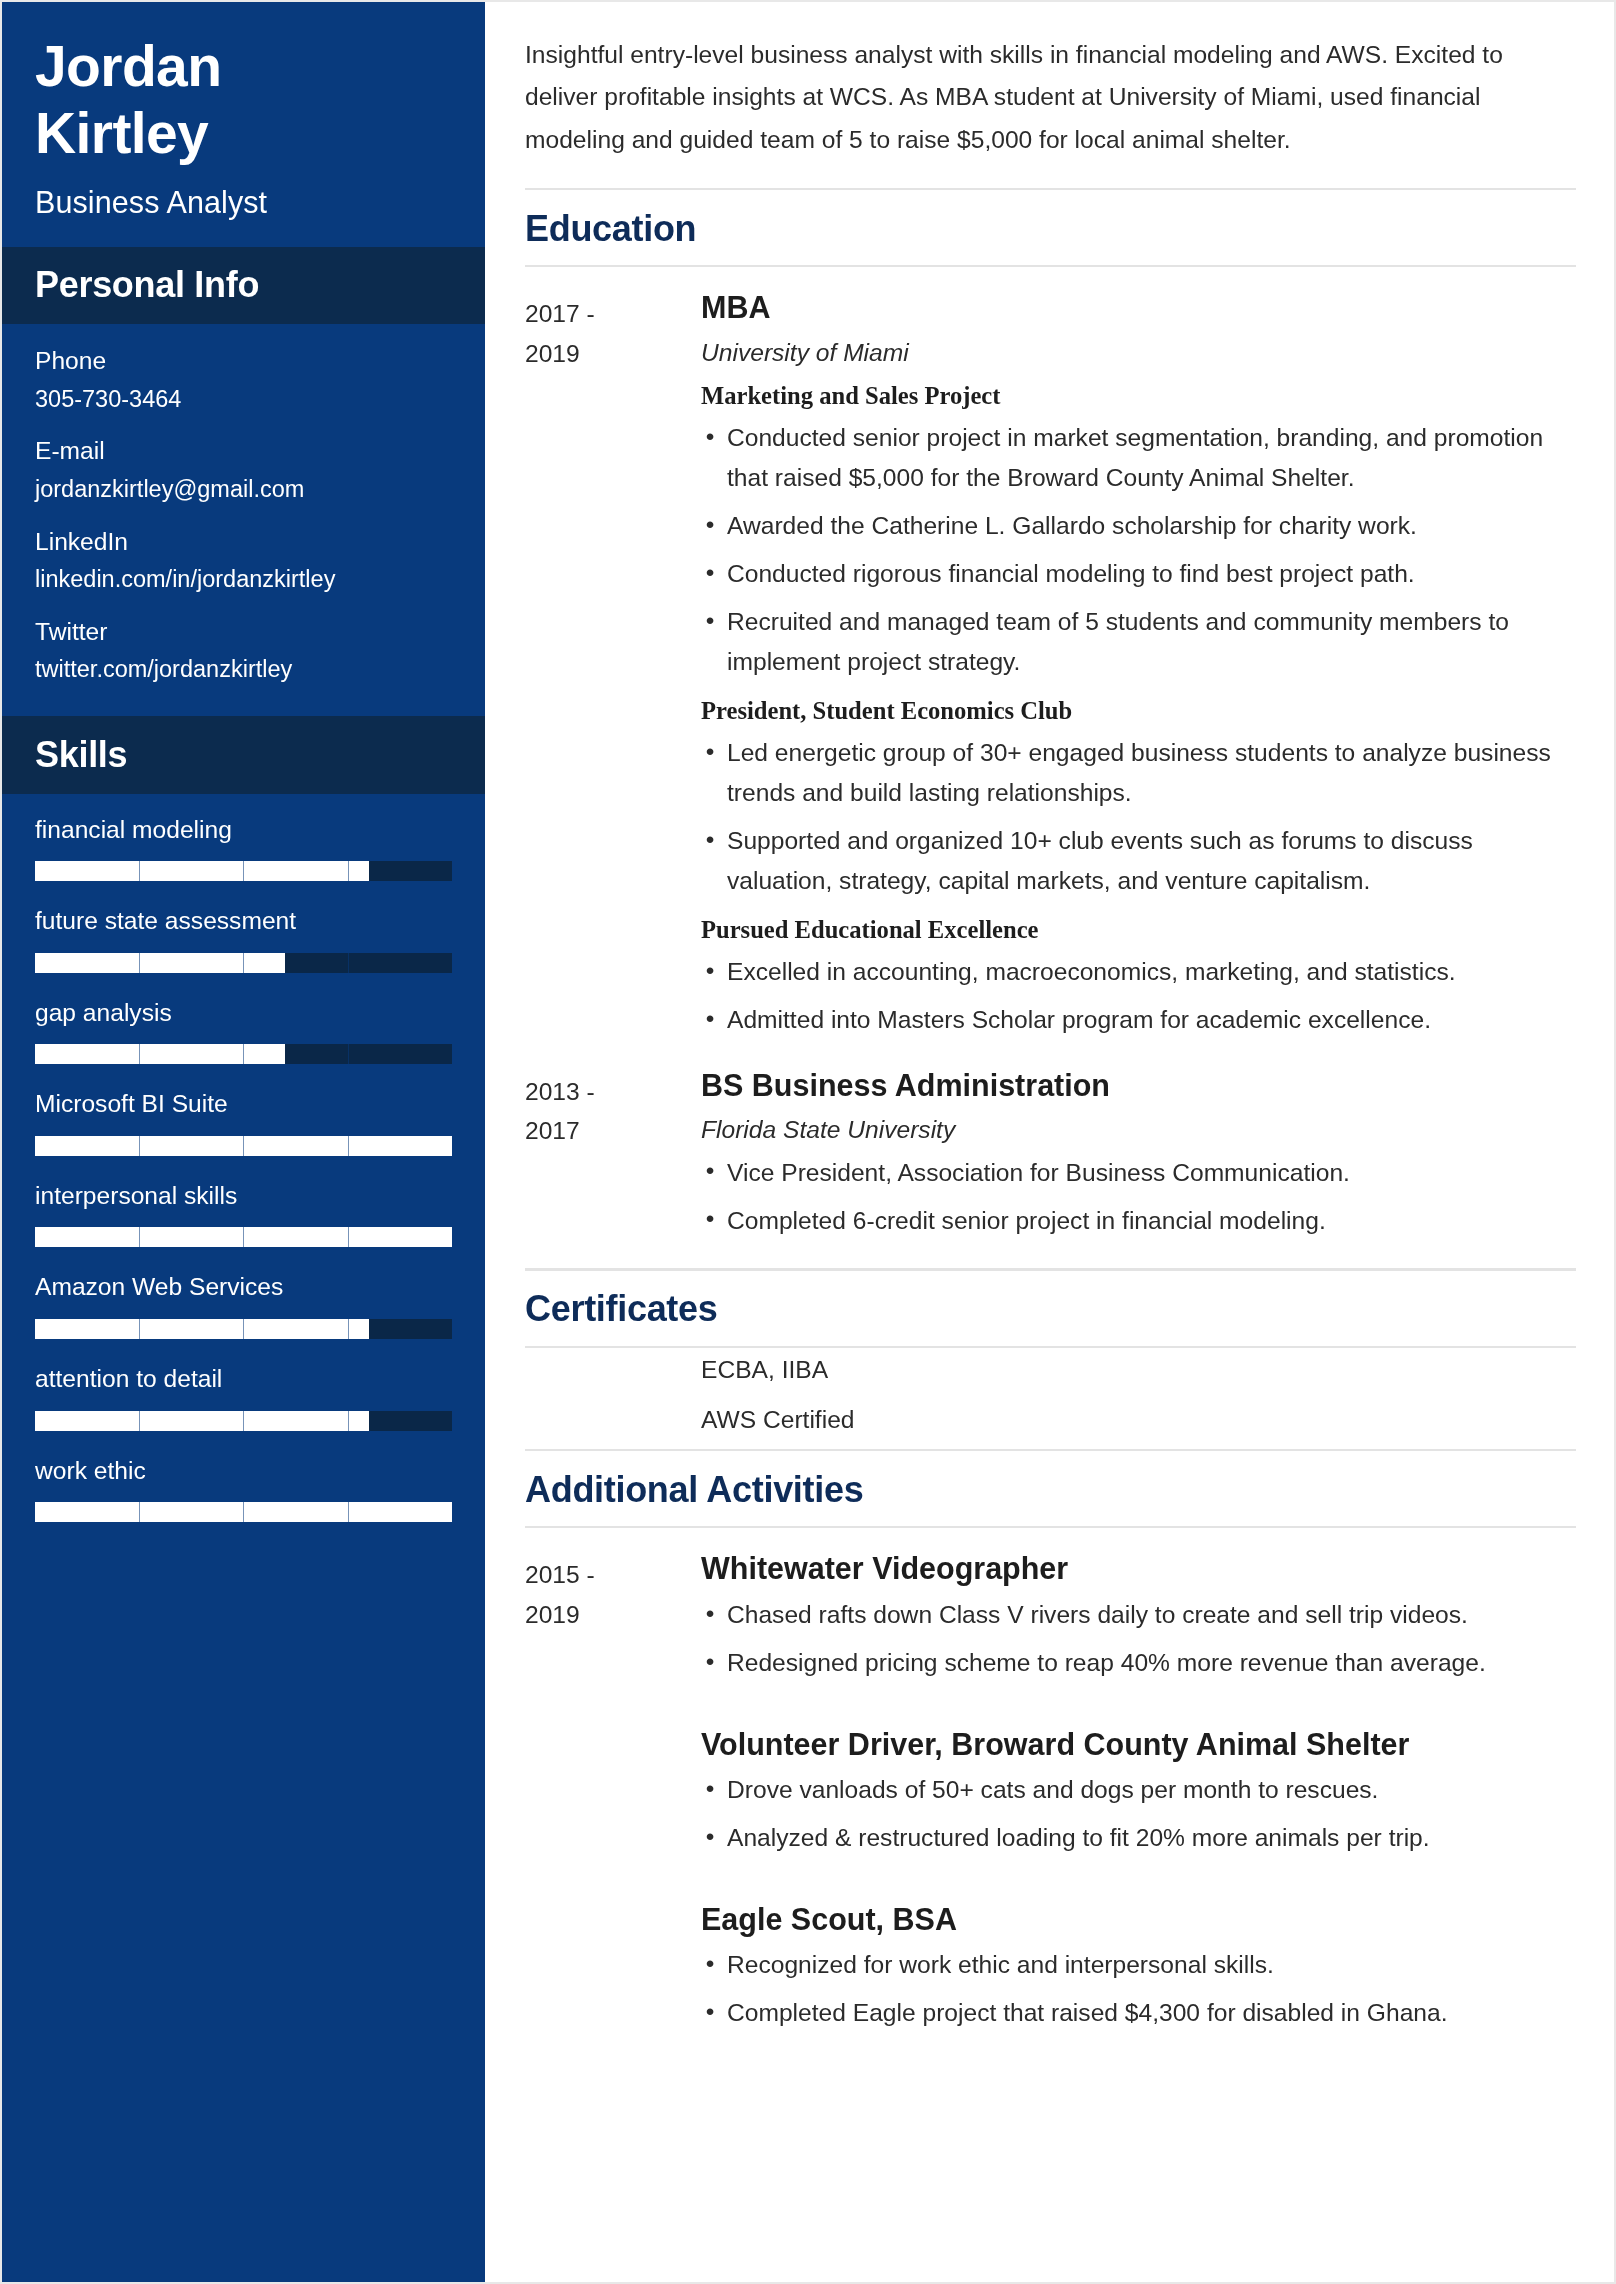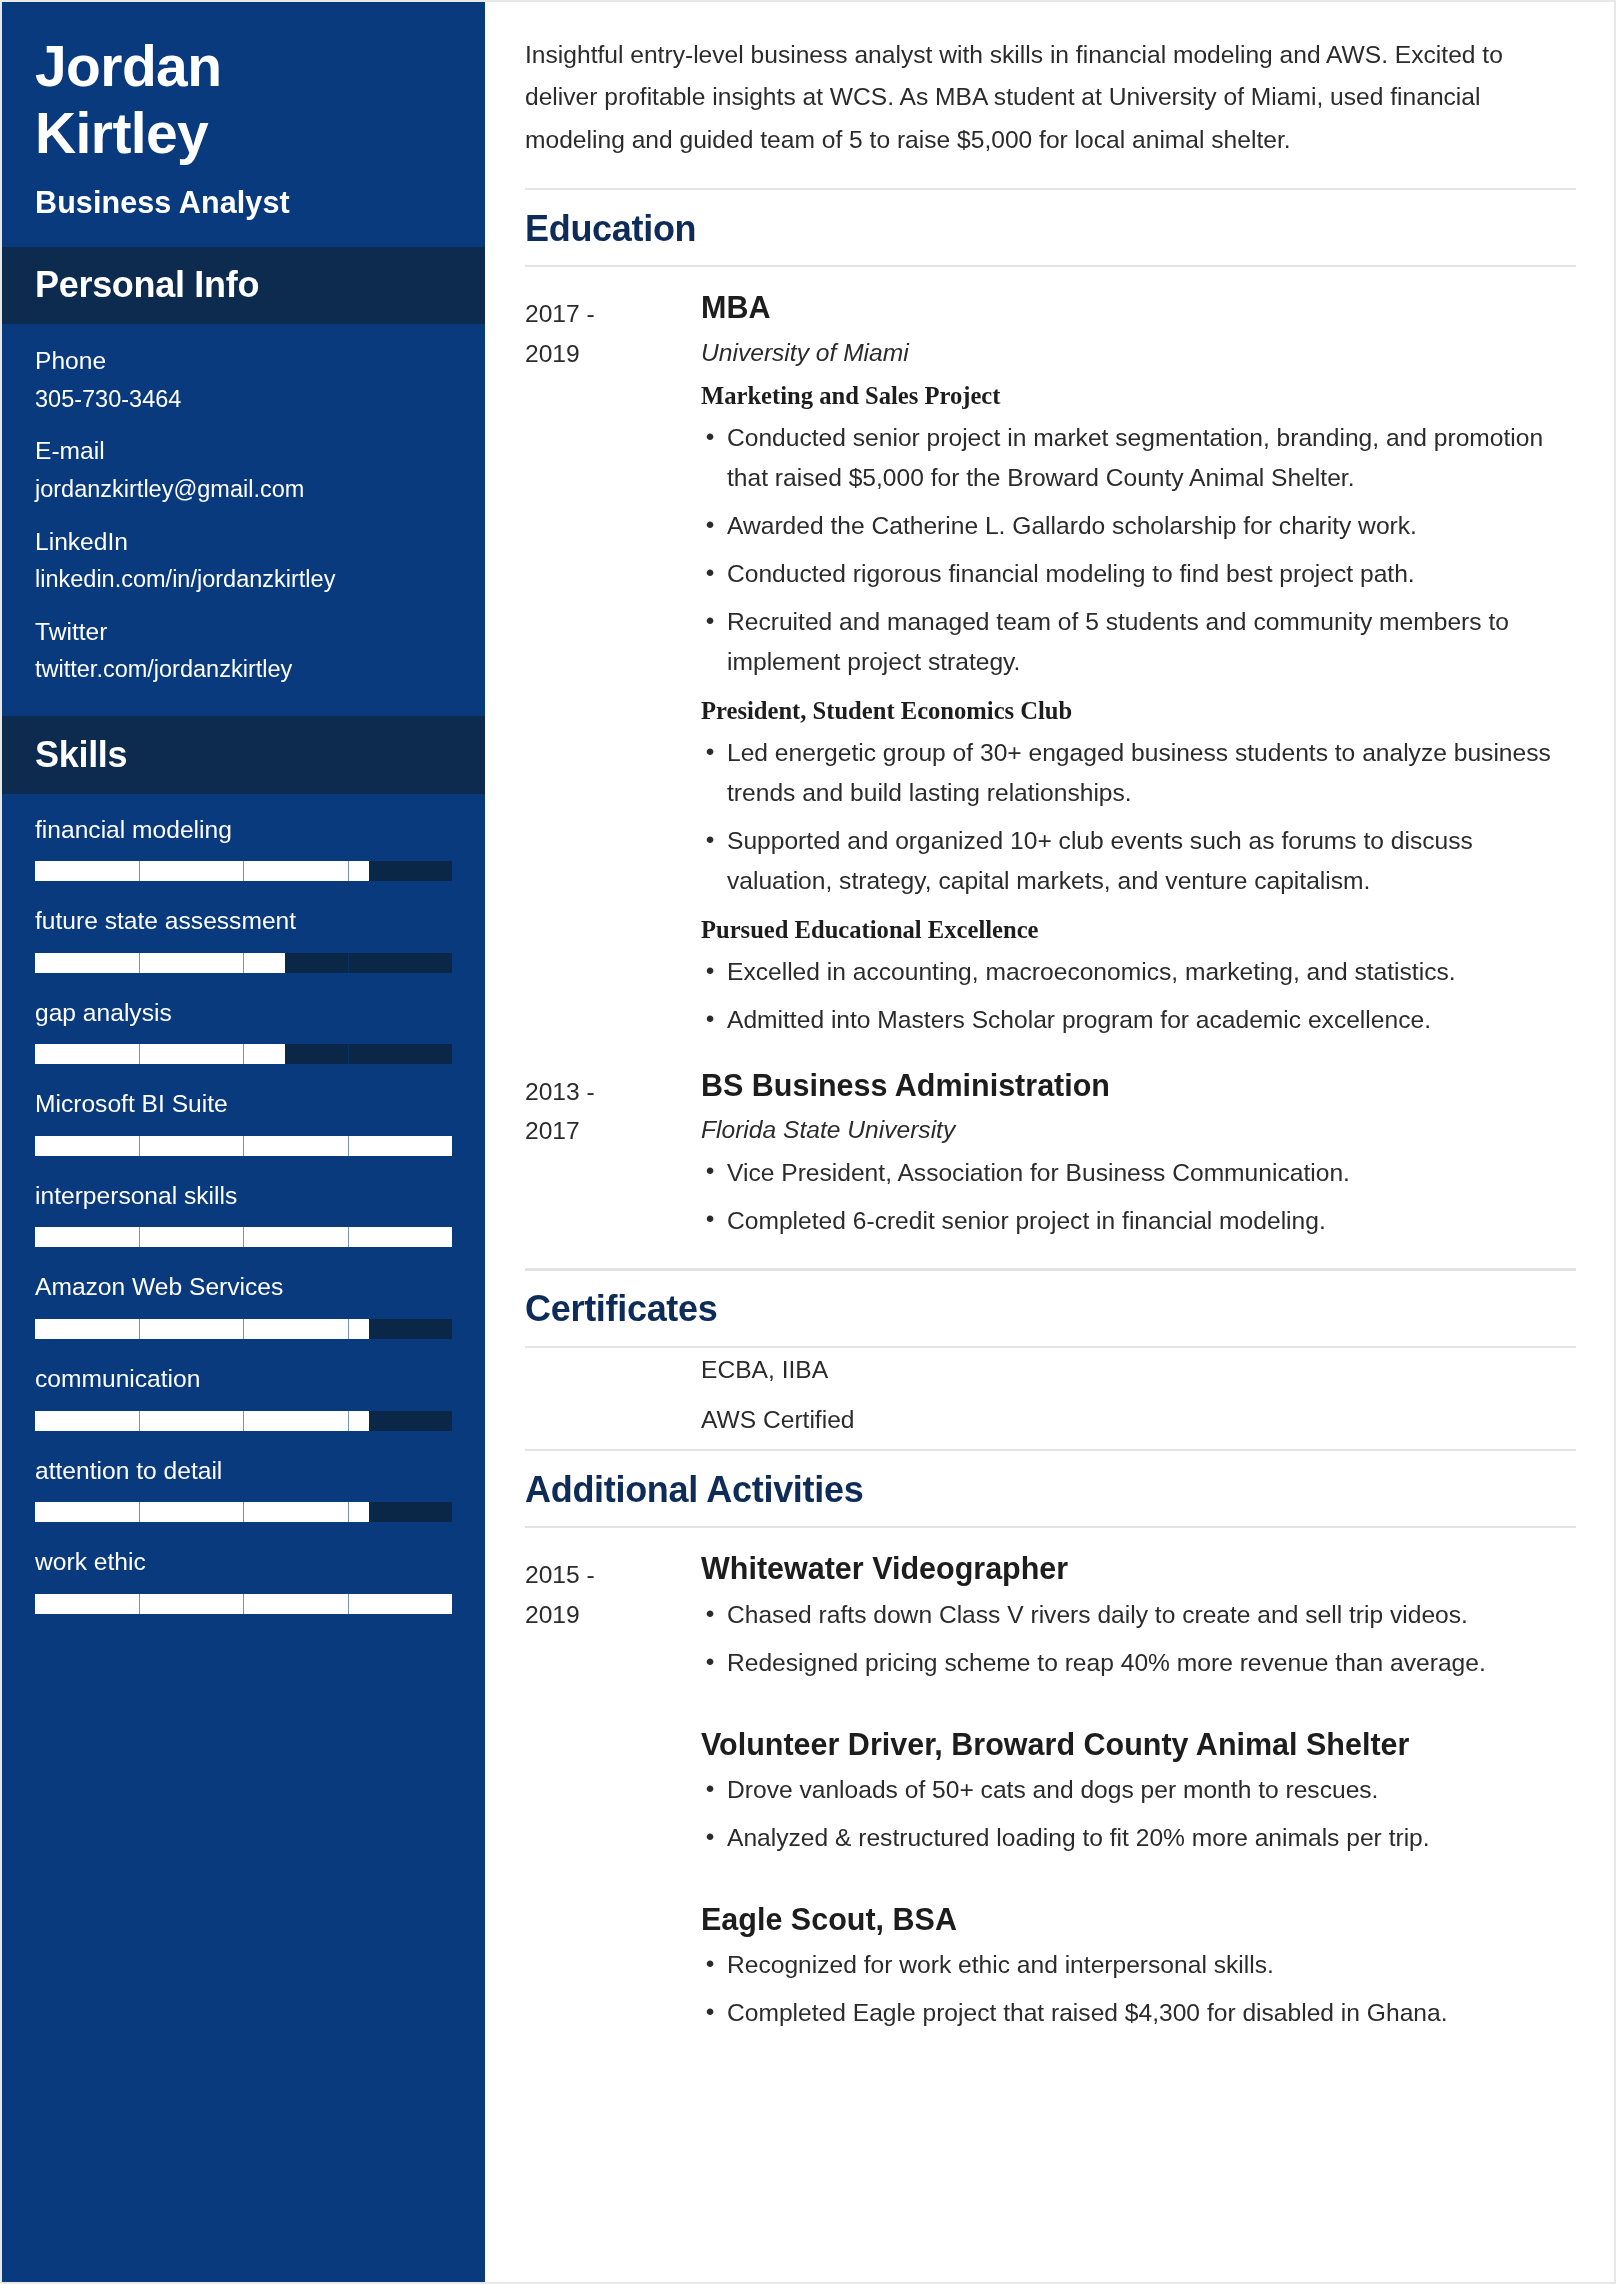--- a/index.html
+++ b/index.html
@@ -37,21 +37,21 @@
   .name-line {
     font-size: 57px;
     font-weight: bold;
     line-height: 1.18;
     letter-spacing: -0.6px;
     color: #ffffff;
   }
 
   .job-title {
     font-size: 30.5px;
-    font-weight: bold;
+    font-weight: normal;
     margin-top: 17.6px;
     color: #ffffff;
     letter-spacing: 0.1px;
   }
 
   .section-band {
     background: #0C2B4E;
     padding: 17.6px 33px 17.6px 33px;
   }
 
@@ -340,32 +340,20 @@
           <div class="skill-fill" style="width: 80%;"></div>
           <div class="skill-ticks">
               <span></span>
               <span></span>
               <span></span>
               <span></span>
             </div>
         </div>
       </div>
       <div class="skill-row">
-        <div class="skill-name">communication</div>
-        <div class="skill-track">
-          <div class="skill-fill" style="width: 80%;"></div>
-          <div class="skill-ticks">
-              <span></span>
-              <span></span>
-              <span></span>
-              <span></span>
-            </div>
-        </div>
-      </div>
-      <div class="skill-row">
         <div class="skill-name">attention to detail</div>
         <div class="skill-track">
           <div class="skill-fill" style="width: 80%;"></div>
           <div class="skill-ticks">
               <span></span>
               <span></span>
               <span></span>
               <span></span>
             </div>
         </div>

